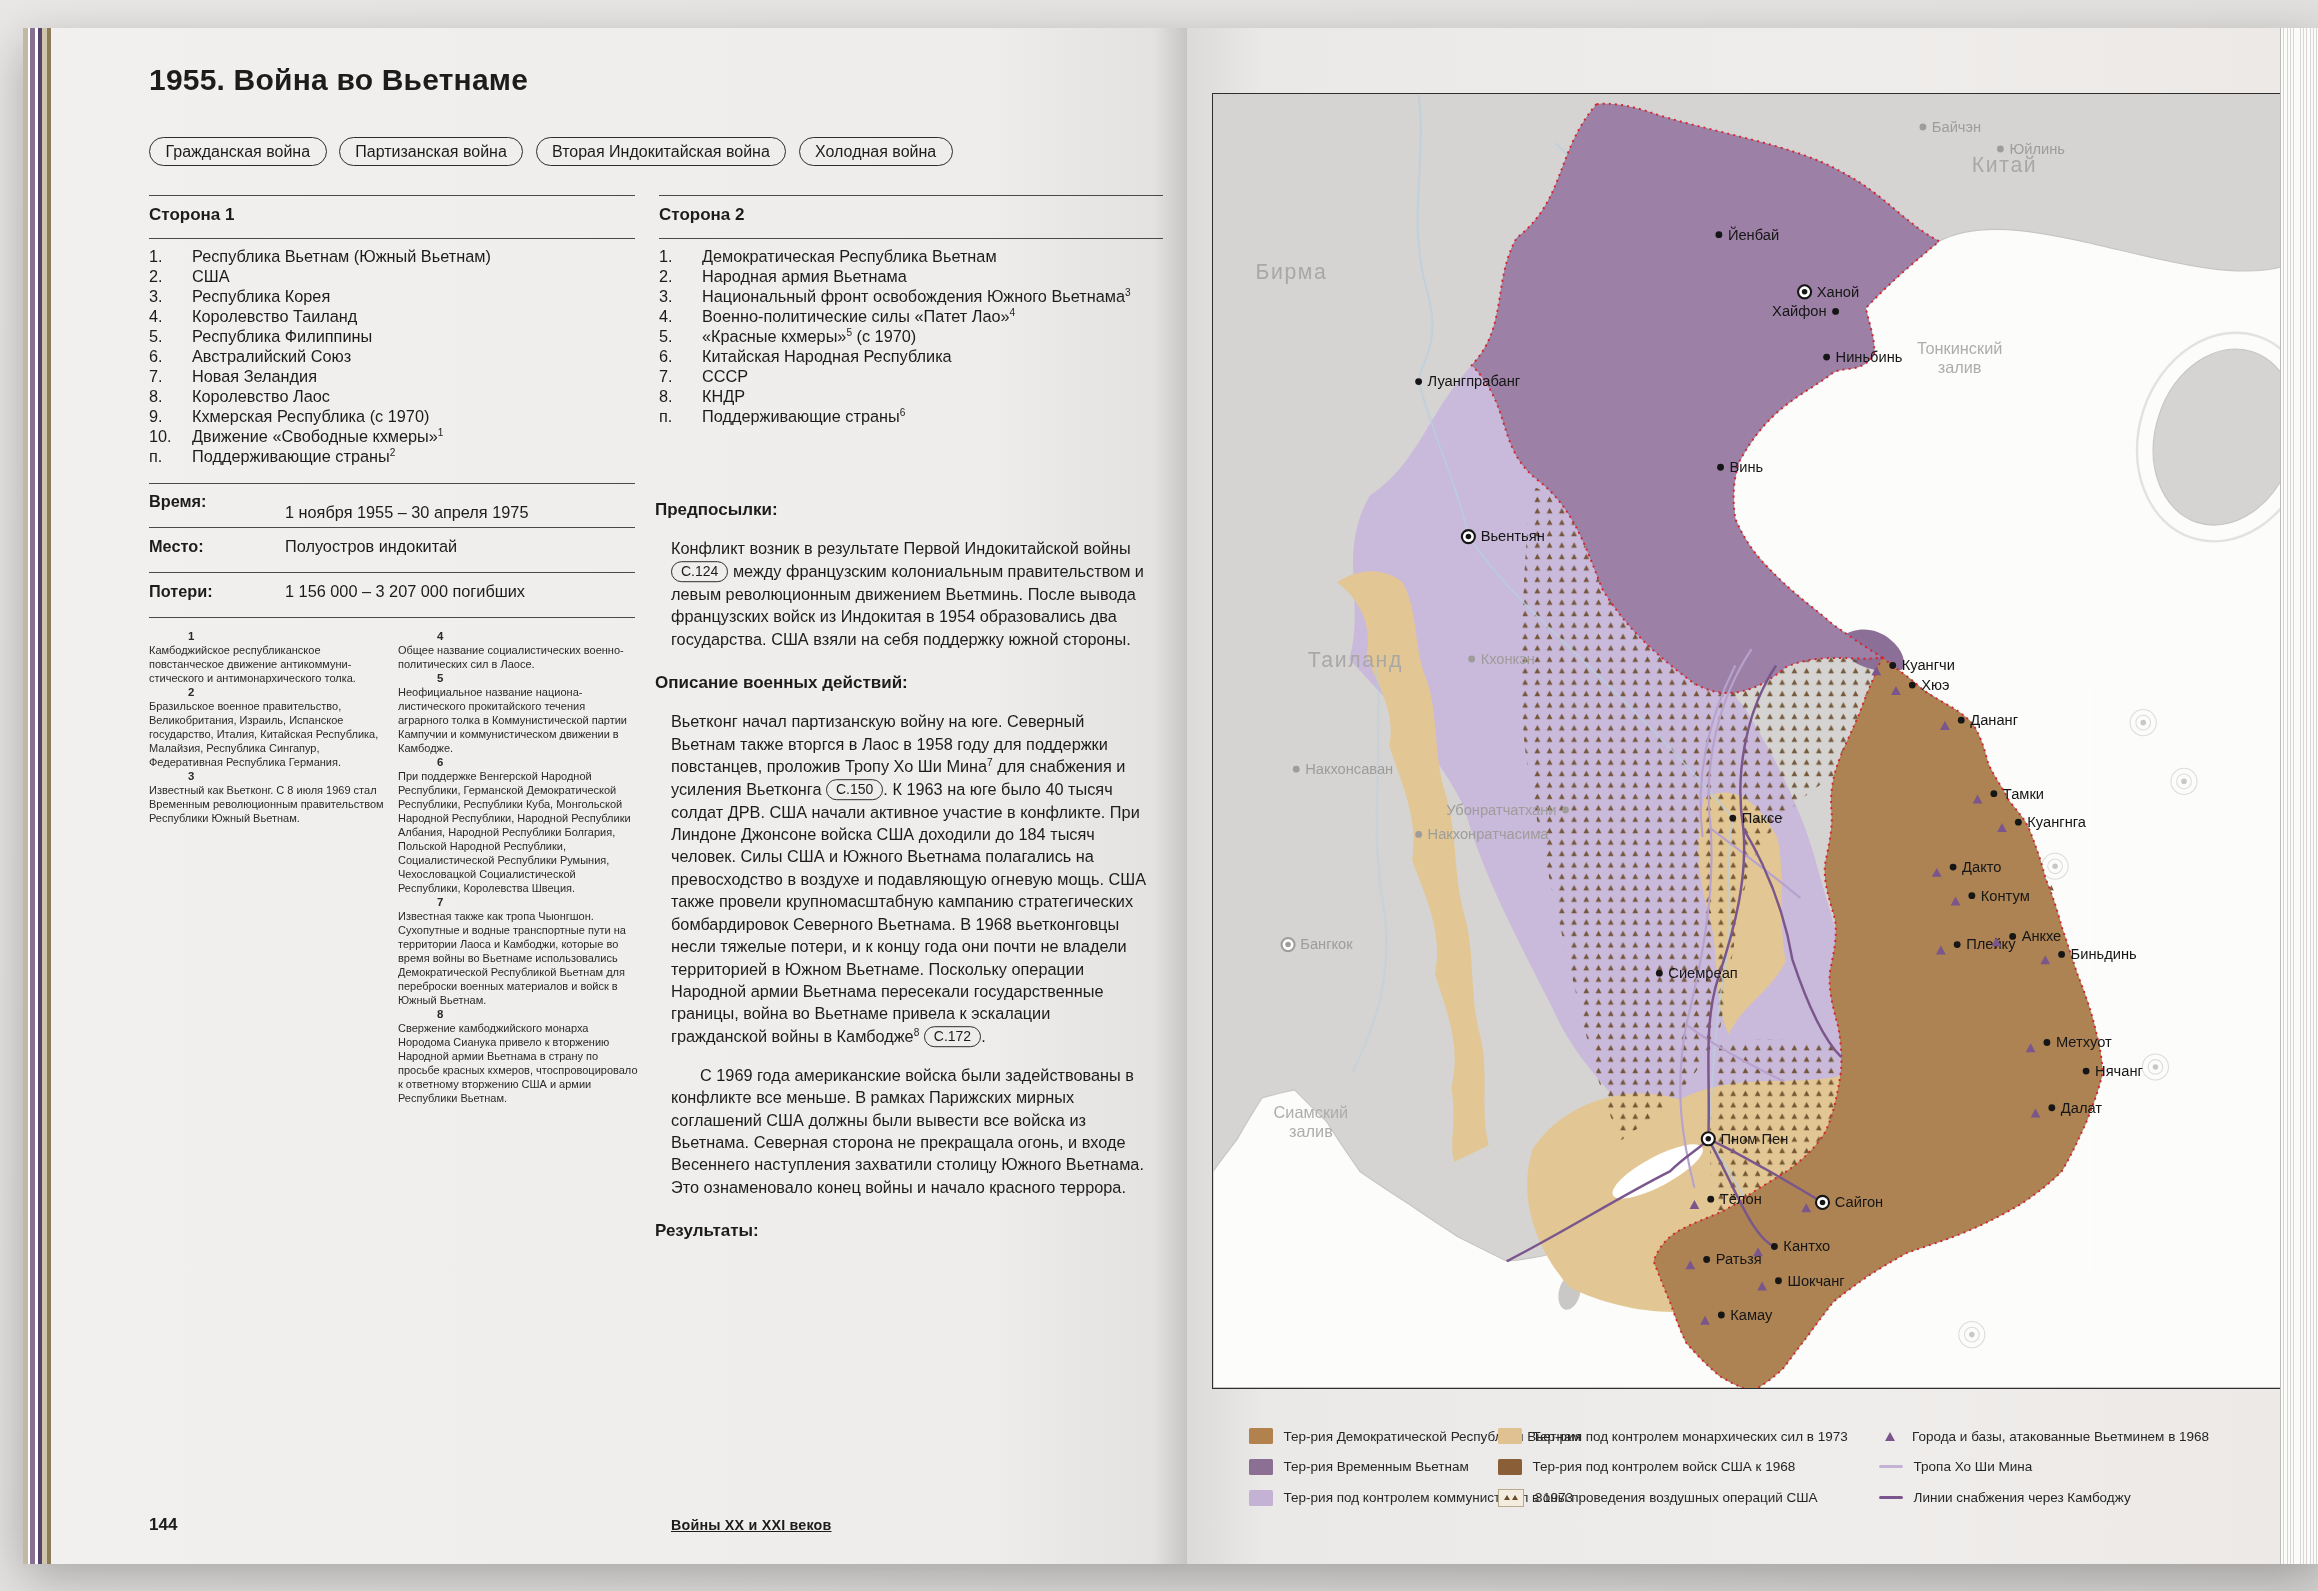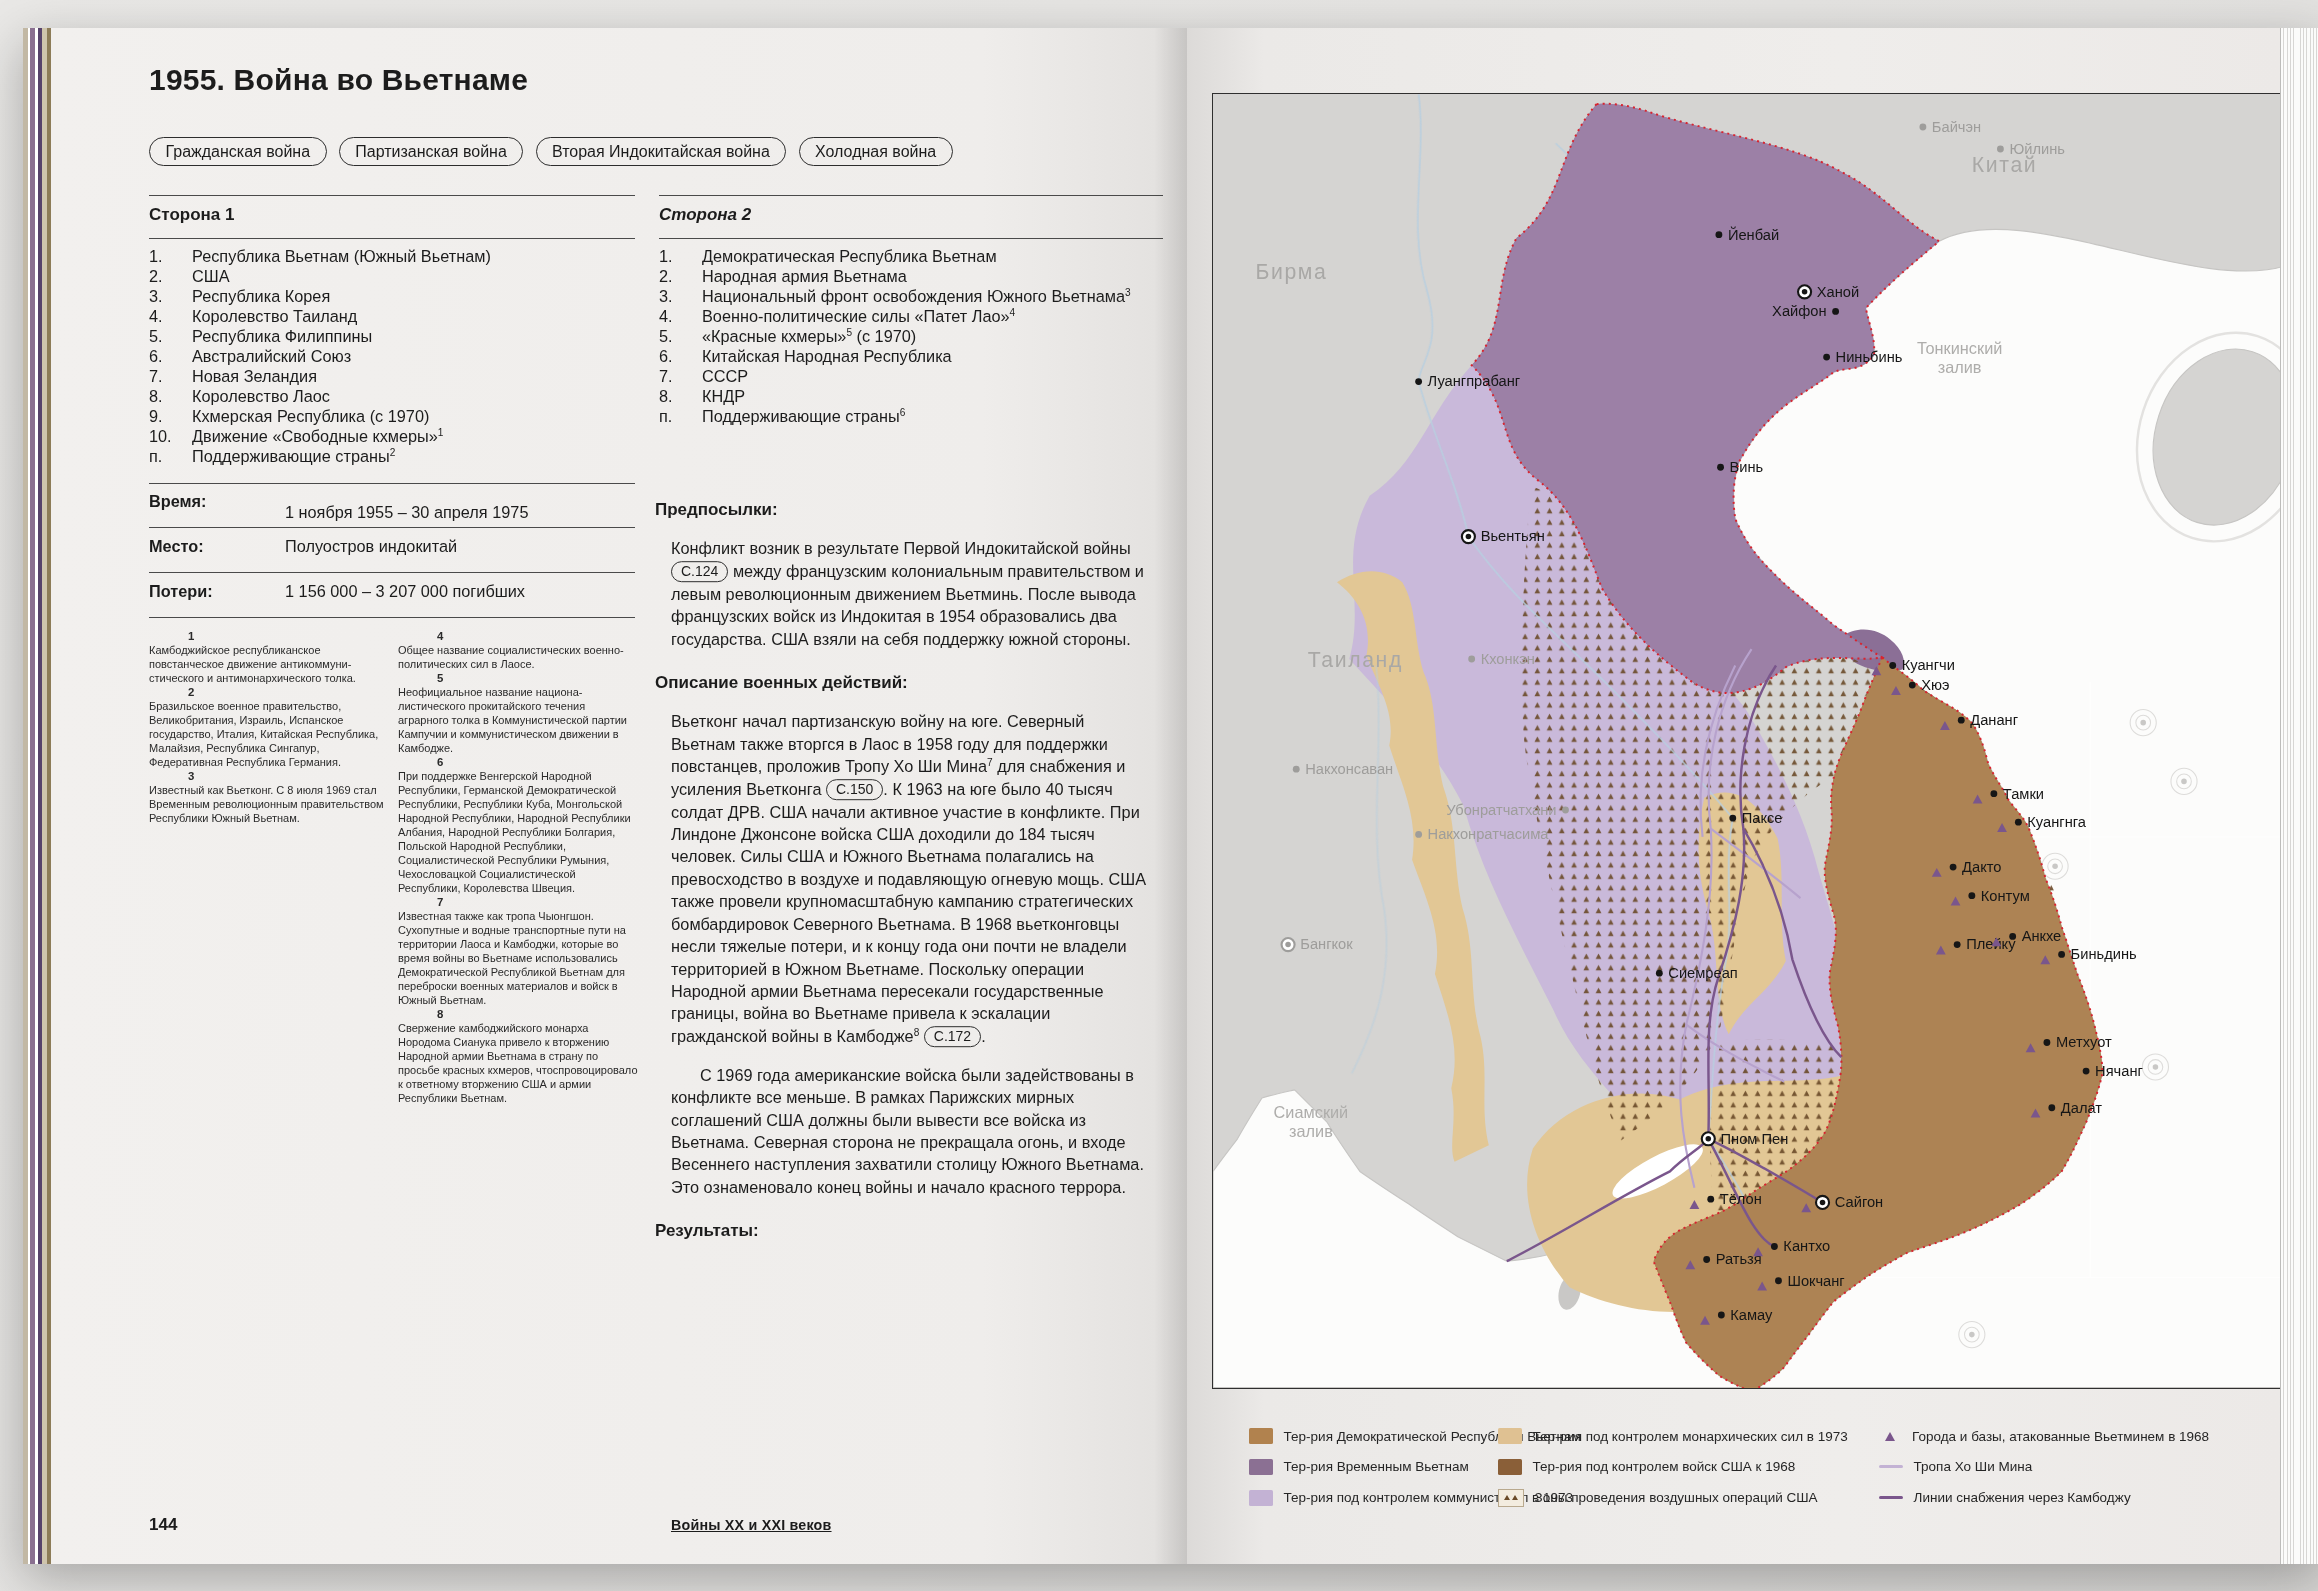--- a/index.html
+++ b/index.html
@@ -86,21 +86,21 @@
       <div class="tags pgl-abs" style="left:98px;top:109px;" id="tags">
           <span class="tag">Гражданская война</span>
           <span class="tag">Партизанская война</span>
           <span class="tag">Вторая Индокитайская война</span>
           <span class="tag">Холодная война</span>
         </div>
 
       <div class="rule" style="left:98px;top:167px;width:486px;"></div>
       <div class="rule" style="left:608px;top:167px;width:504px;"></div>
       <div class="side-h pgl-abs" style="left:98px;top:177px;">Сторона 1</div>
-      <div class="side-h pgl-abs" style="left:608px;top:177px;font-style:italic;">Сторона 2</div>
+      <div class="side-h pgl-abs" style="left:608px;top:177px;">Сторона 2</div>
       <div class="rule" style="left:98px;top:210px;width:486px;"></div>
       <div class="rule" style="left:608px;top:210px;width:504px;"></div>
 
       <ol class="side pgl-abs" style="left:98px;top:218px;width:490px;" id="side1">
           <li>
             <span class="num">1.</span>
             <span>Республика Вьетнам (Южный Вьетнам)</span>
           </li>
           <li>
             <span class="num">2.</span>

